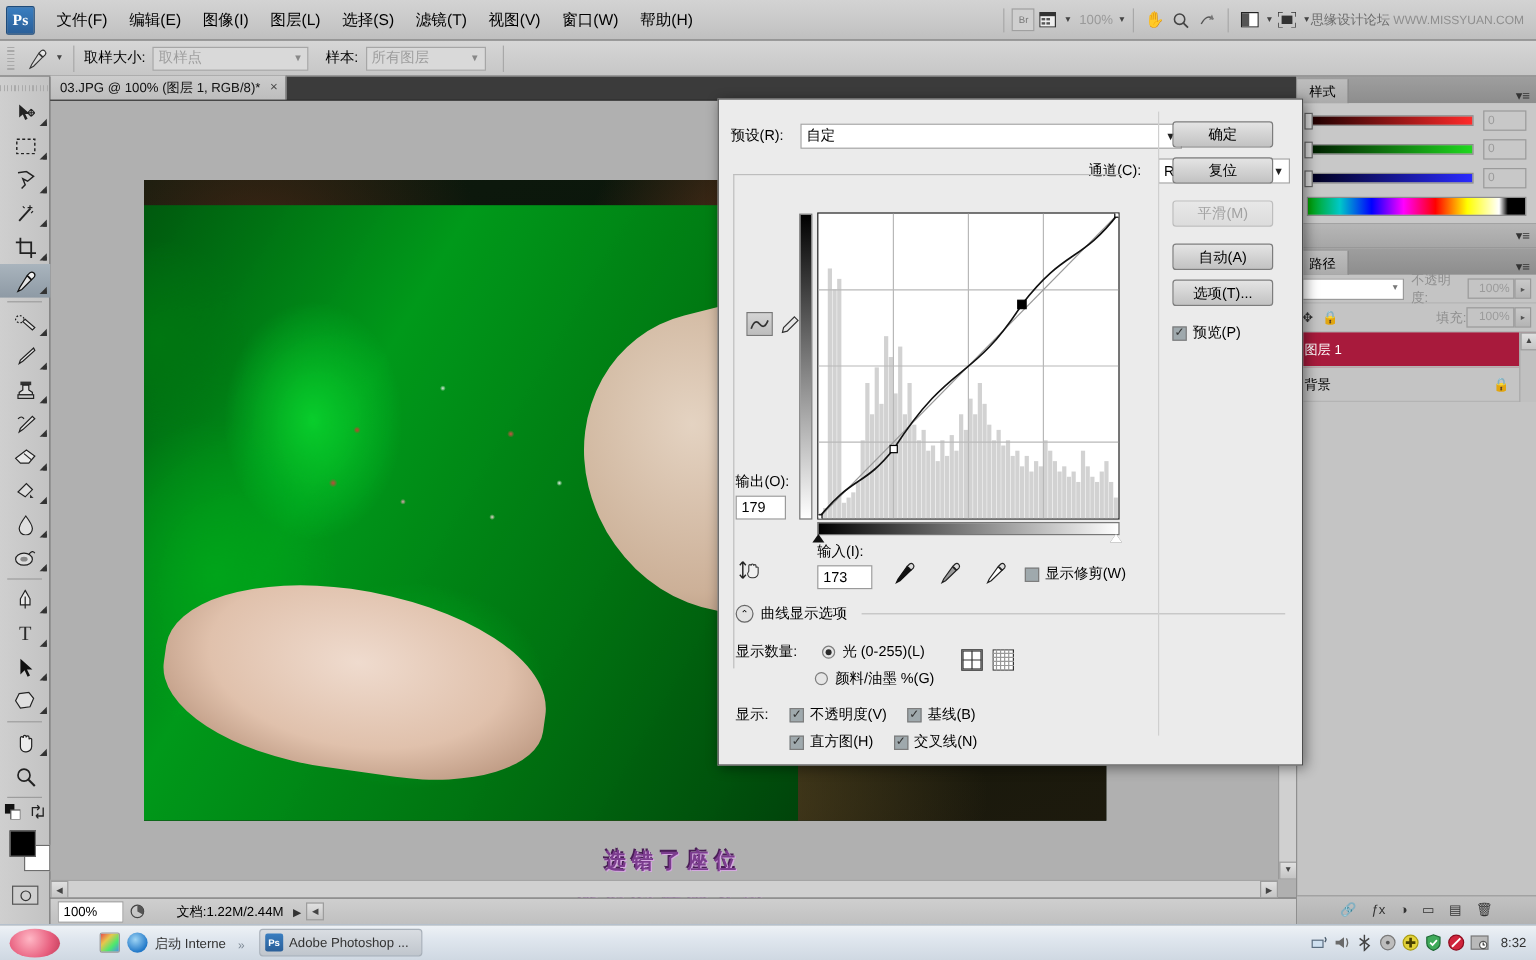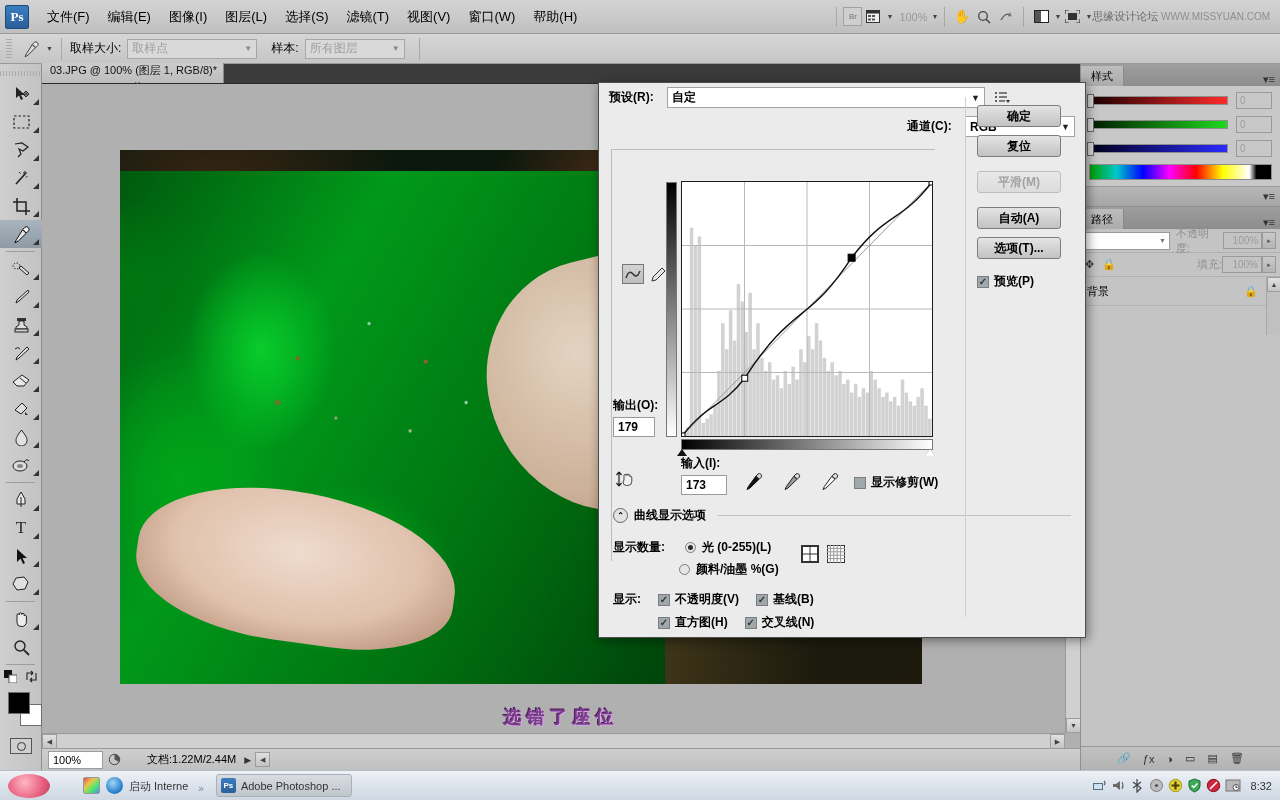--- a/index.html
+++ b/index.html
@@ -94,21 +94,21 @@
 
   
   .tabbar {
     position:absolute; left:42px; top:64px; width:1038px; height:20px;
     background:#3b3b3b; border-bottom:1px solid #2a2a2a;
     display:flex; align-items:flex-end;
   }
   .doctab {
     height:20px; background:linear-gradient(180deg,#cccccc,#bdbdbd);
     border-right:1px solid #8a8a8a;
-    display:flex; align-items:center; padding:0 6px 0 8px; font-size:11px; color:#111;flex-direction:column;
+    display:flex; align-items:center; padding:0 6px 0 8px; font-size:11px; color:#111;
   }
   .doctab .x { margin-left:8px; font-size:11px; color:#444; }
 
   
   .canvasarea {
     position:absolute; left:42px; top:84px; width:1038px; height:664px;
     background:#b0b0b0; overflow:hidden;
   }
   .photo {
     position:absolute; left:78px; top:66px; width:802px; height:534px;
@@ -232,21 +232,21 @@
     border-bottom:1px solid #bdbdbd;
     display:flex; align-items:center; padding-left:8px; font-size:12px; font-weight:bold;
   }
   .dlg-close {
     position:absolute; right:3px; top:2px; width:44px; height:19px;
     background:linear-gradient(180deg,#ef6a6a,#c01f1f);
     border:1px solid #8d1111; border-radius:3px;
     color:#fff; font-size:12px; font-weight:bold;
     display:flex; align-items:center; justify-content:center;
   }
-  .dlg-body { position:relative; padding:0 10px;font-weight:bold; }
+  .dlg-body { position:relative; padding:16px 10px; }
   .row { display:flex; align-items:center; }
   .lbl { font-size:12px; }
   .sel-box { height:21px; border:1px solid #a3a3a3; background:#fff;
     display:flex; align-items:center; padding:0 4px; font-size:12px;}
   .sel-box .arr { margin-left:auto; font-size:9px; color:#222; }
   .presetic { width:18px;height:18px; display:flex;align-items:center;justify-content:center;
     font-size:12px; color:#333; margin-left:8px;}
   .btn {
     width:84px; height:22px; border:1px solid #7d7d7d; border-radius:3px;
     background:linear-gradient(180deg,#e4e4e4,#c2c2c2);
@@ -651,20 +651,23 @@
 
     <div class="layer-ctl">
       <span class="lock-ic">✥</span>
       <span class="lock-ic">🔒</span>
       <span class="opl" style="margin-left:auto">填充:</span>
       <div class="opval">100%</div>
       <div class="opbtn">▸</div>
     </div>
 
     <div style="position:relative;">
+      <div class="layerrow sel">
+        <span>图层 1</span>
+      </div>
       <div class="layerrow">
         <span>背景</span>
         <span class="lockic">🔒</span>
       </div>
       <div style="position:absolute;right:0;top:0;width:14px;height:58px;background:#c0c0c0;border-left:1px solid #a8a8a8;">
         <div class="sc-arrow" style="width:14px">▲</div>
       </div>
     </div>
 
     <div class="lyr-bottom">

